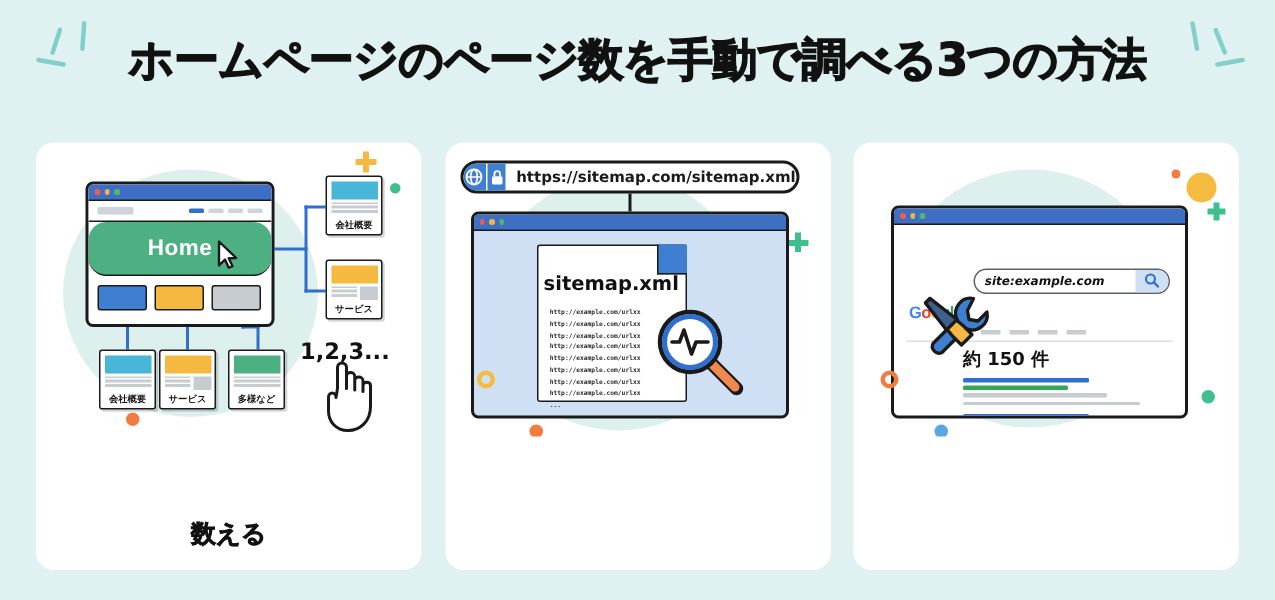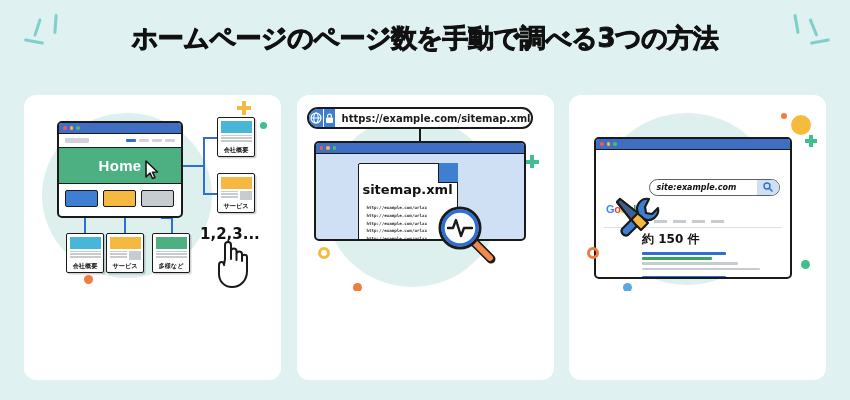--- a/index.html
+++ b/index.html
@@ -11,21 +11,21 @@
   body { background: #dff1f0; position: relative; }
 
   
   .sparkle { position: absolute; background: #7fcfcb; border-radius: 2px; }
 
   .title-wrap {
     position: absolute; top: 24px; left: 0; width: 850px;
     text-align: center;
   }
   .title {
-    font-size: 26px; font-weight: 700; color: #111111;
+    font-size: 30px; font-weight: 700; color: #111111;
     letter-spacing: -0.5px; line-height: 1.1;
     font-family: "DejaVu Sans", "Liberation Sans", sans-serif;
     -webkit-text-stroke: 0.9px #111;
   }
 
   
   .cards {
     position: absolute; top: 95px; left: 24px;
     width: 802px; height: 285px;
     display: flex; justify-content: space-between;
@@ -62,21 +62,21 @@
 
   
   .c1-win { left: 33px; top: 26px; width: 126px; height: 97px; }
   .c1-nav { height: 14px; background: #fff; display: flex; align-items: center;
             padding: 0 6px; gap: 4px; border-bottom: 1.4px solid #1a1a1a; }
   .c1-logo { width: 24px; height: 5px; background: #cfd4d8; border-radius: 1px; }
   .c1-menu { display: flex; gap: 3px; margin-left: auto; }
   .c1-menu i { display: block; width: 10px; height: 3px; background: #cfd4d8; border-radius: 1px; }
   .c1-menu i.on { background: #2f6fd0; }
   .c1-hero { height: 36px; background: #4cb083; display: flex; align-items: center;
-             justify-content: center; border-bottom: 1.4px solid #1a1a1a; position: relative; }
+             justify-content: center; border-bottom: 1.4px solid #1a1a1a; position: relative; border-radius: 12px; }
   .c1-hero span { color: #fff; font-weight: 700; font-size: 15px; letter-spacing: .3px; }
   .c1-tiles { display: flex; gap: 5px; padding: 6px 6px 0 6px; }
   .c1-tile { width: 33px; height: 17px; border: 1.3px solid #1a1a1a; border-radius: 2px; }
   .t-blue { background: #3f7fd1; } .t-yellow { background: #f5b942; } .t-gray { background: #c7ccd1; }
 
   .pagecard {
     position: absolute; width: 38px; height: 40px; background: #fff;
     border: 1.6px solid #1a1a1a; border-radius: 2px;
     box-shadow: 1.5px 1.5px 0 rgba(0,0,0,.17);
   }
@@ -103,21 +103,21 @@
     background: #fff; border: 2.2px solid #1a1a1a; border-radius: 11px;
     display: flex; align-items: center; overflow: hidden;
   }
   .ub-globe { width: 22px; height: 100%; background: #3f7fd1; display: flex;
               align-items: center; justify-content: center; }
   .ub-lock { width: 17px; height: 100%; background: #3f7fd1; display: flex;
              align-items: center; justify-content: center;
              border-left: 1.4px solid #fff; }
   .ub-url { padding-left: 7px; font-size: 10px; font-weight: 700; color: #1a1a1a;
             font-family: "DejaVu Sans", sans-serif; white-space: nowrap; }
-  .c2-win { left: 17px; top: 46px; width: 212px; height: 100px; background: #cfe0f5; }
+  .c2-win { left: 17px; top: 46px; width: 212px; height: 138px; background: #cfe0f5; }
   .doc {
     position: absolute; left: 42px; top: 20px; width: 100px; height: 105px;
     background: #fff; border: 1.8px solid #1a1a1a; border-radius: 2px;
   }
   .doc-fold { position: absolute; right: -1px; top: -1px; width: 20px; height: 20px;
               background: #3f7fd1; border-left: 1.8px solid #1a1a1a;
               border-bottom: 1.8px solid #1a1a1a; }
   .doc-title { margin: 18px 0 0 0; text-align: center; font-size: 13px; font-weight: 700;
                color: #111; font-family: "DejaVu Sans", sans-serif; }
   .doc-urls { margin: 7px 0 0 8px; }
@@ -276,20 +276,21 @@
       </svg>
 
       <div class="deco deco-dot" style="left:236px;top:27px;width:7px;height:7px;background:#3fbf8f;"></div>
       <div class="deco" style="left:213px;top:6px;width:14px;height:14px;">
         <div style="position:absolute;left:5px;top:0;width:4px;height:14px;background:#f5b942;"></div>
         <div style="position:absolute;left:0;top:5px;width:14px;height:4px;background:#f5b942;"></div>
       </div>
       <div class="deco deco-dot" style="left:60px;top:180px;width:9px;height:9px;background:#f07d3f;"></div>
     </div>
     <div class="caption">
+      <div>数える</div>
     </div>
   </div>
 
   <div class="card">
     <div class="art">
       <div class="blob" style="left:28px;top:22px;width:175px;height:170px;"></div>
 
       <div class="urlbar">
         <div class="ub-globe">
           <svg width="12" height="12" viewBox="0 0 12 12">
@@ -297,21 +298,21 @@
             <ellipse cx="6" cy="6" rx="2.2" ry="5" fill="none" stroke="#fff" stroke-width="1.1"></ellipse>
             <line x1="1" y1="6" x2="11" y2="6" stroke="#fff" stroke-width="1.1"></line>
           </svg>
         </div>
         <div class="ub-lock">
           <svg width="9" height="11" viewBox="0 0 9 11">
             <rect x="1" y="4.5" width="7" height="5.5" rx="1" fill="#fff"></rect>
             <path d="M2.6 4.5 V3 a1.9 1.9 0 0 1 3.8 0 V4.5" fill="none" stroke="#fff" stroke-width="1.2"></path>
           </svg>
         </div>
-        <div class="ub-url">https://example.com/sitemap.xml</div>
+        <div class="ub-url">https://sitemap.com/sitemap.xml</div>
       </div>
       <div class="connector" style="left:122px;top:34px;width:2px;height:12px;background:#1a1a1a;"></div>
 
       <div class="win c2-win">
         <div class="winbar">
           <span class="dot d-r"></span>
           <span class="dot d-y"></span>
           <span class="dot d-g"></span>
         </div>
         <div class="doc">

